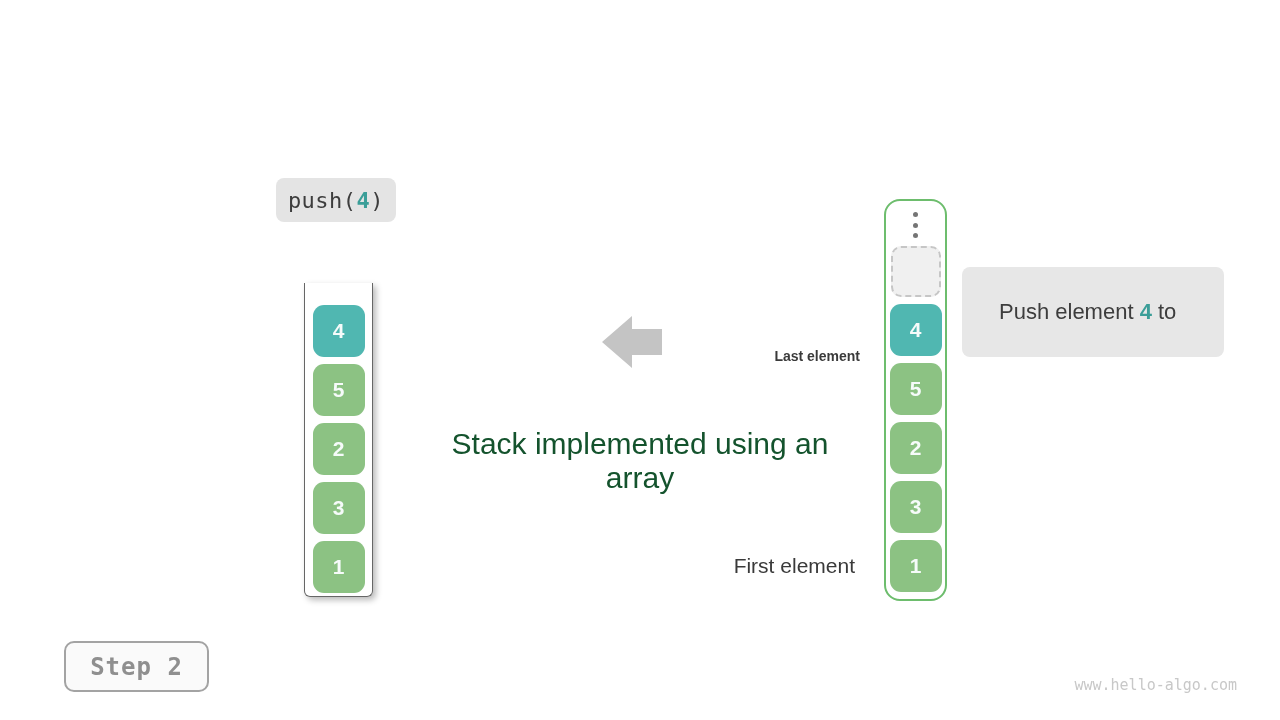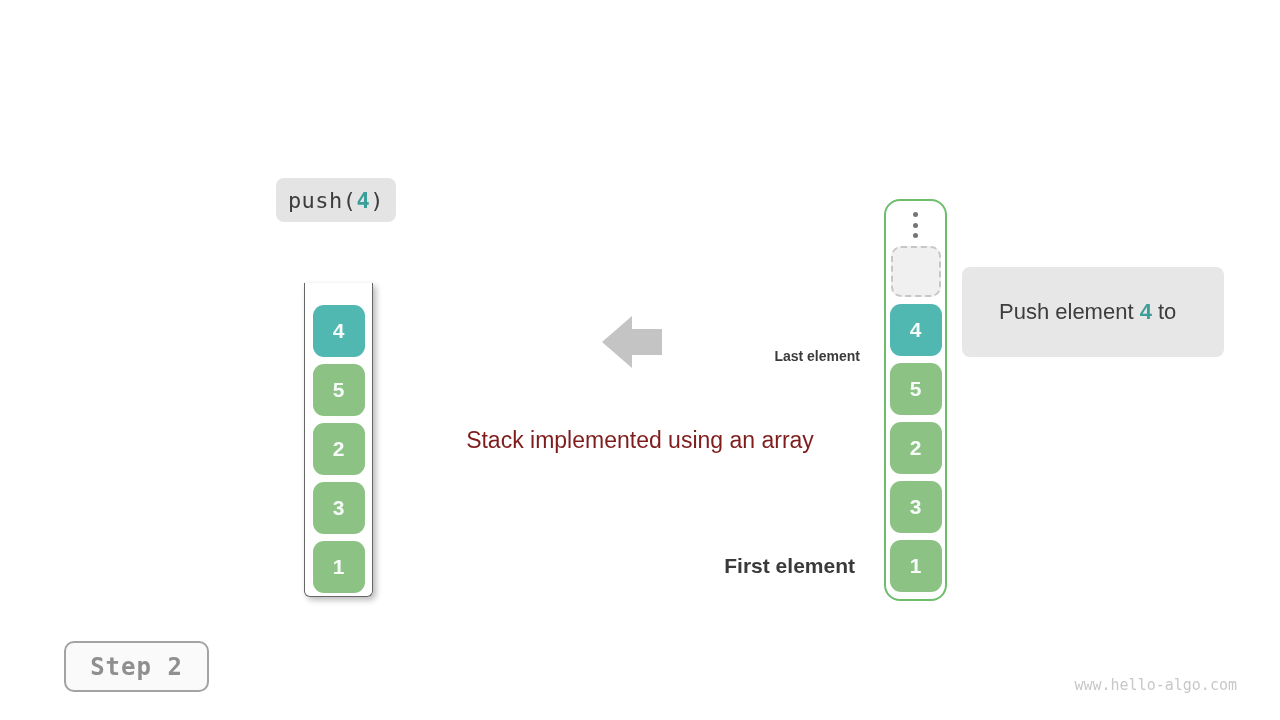--- a/index.html
+++ b/index.html
@@ -56,25 +56,25 @@
   
   .arrow{position:absolute;left:602px;top:316px;}
 
   
   .last-label{
     position:absolute;left:660px;top:320px;width:200px;text-align:right;
     font-size:14px;font-weight:bold;color:#3a3a3a;margin-top:28px;
   }
   .first-label{
     position:absolute;left:655px;top:554px;width:200px;text-align:right;
-    font-size:21px;font-weight:bold;color:#3a3a3a;
+    font-size:21px;font-weight:normal;color:#3a3a3a;
   }
   .caption{
     position:absolute;left:440px;top:427px;width:400px;text-align:center;
-    font-size:23px;color:#7f1d1d;
+    font-size:30px;color:#14532d;
   }
 
   
   .bubble{
     position:absolute;left:962px;top:267px;width:262px;height:90px;
     background:#e7e7e7;border-radius:8px;box-sizing:border-box;
     display:flex;flex-direction:column;justify-content:center;
     padding-left:37px;font-size:22px;line-height:30px;color:#3d3d3d;
   }
   .bubble .val{color:#3b9e98;font-weight:bold;}

